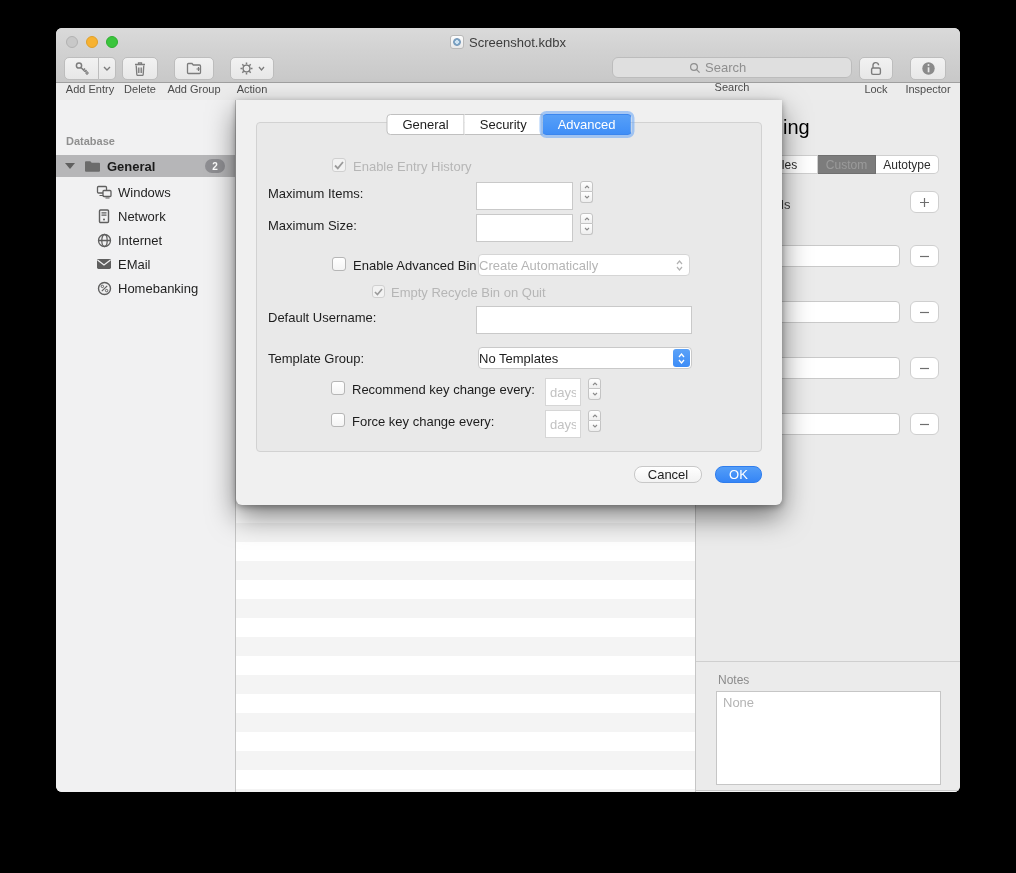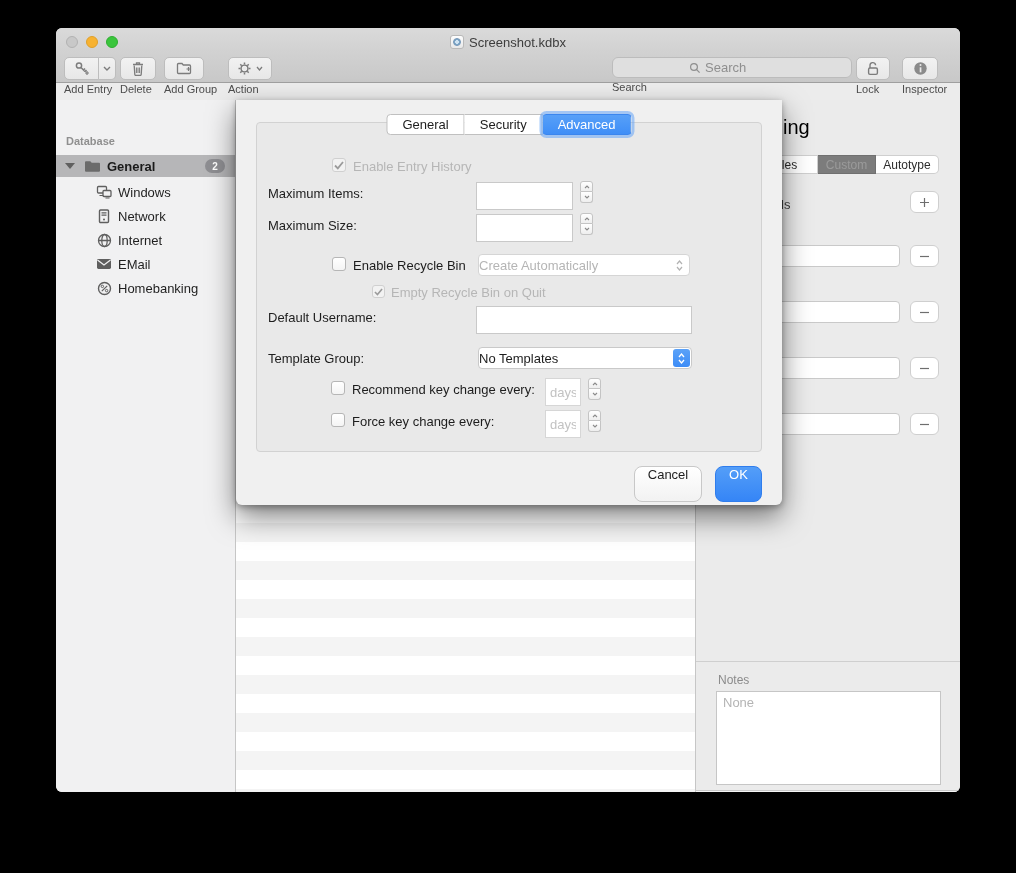--- a/index.html
+++ b/index.html
@@ -20,21 +20,21 @@
   .t-zoom  { left:50px; background:#3ac53c; border:1px solid #2fae31; }
   .titlewrap { position:absolute; top:5px; left:0; width:100%; height:18px;
     display:flex; justify-content:center; align-items:center; gap:5px; }
   .title { font-size:13px; color:#3d3d3d; }
   .doc-icon { width:14px; height:14px; border-radius:3px;
     background:linear-gradient(180deg,#fdfdfd,#e8e8e8); border:1px solid #b9b9b9;
     display:flex; align-items:center; justify-content:center; }
   .doc-icon i { display:block; width:8px; height:8px; border-radius:50%;
     background:radial-gradient(circle at 50% 50%, #cfe3f2 0 2px, #7fa8c9 2px 3px, #dfeaf2 3px); border:1px solid #6d92b5; }
 
-  .tb-item { position:absolute; top:29px; display:flex; flex-direction:column; }
+  .tb-item { position:absolute; top:29px; display:flex; flex-direction:column; align-items:center; }
   .tb-label { font-size:11px; color:#4c4c4c; margin-top:3px; white-space:nowrap; }
   .tbtn { height:23px; border:1px solid #bdbdbd; border-radius:5px;
     background:linear-gradient(180deg,#f2f2f2,#e7e7e7);
     display:flex; align-items:center; justify-content:center; }
   .split { display:flex; }
   .split .tbtn.left { width:35px; border-radius:5px 0 0 5px; }
   .split .tbtn.right { width:17px; border-radius:0 5px 5px 0; border-left:none; }
   .searchfield { width:240px; height:21px; border-radius:6px; background:#dfdfdf;
     border:1px solid #bcbcbc; display:flex; align-items:center; justify-content:center; gap:4px;
     color:#8f8f8f; font-size:13px; }
@@ -118,22 +118,22 @@
     background:linear-gradient(180deg,#fff,#eee); border:1px solid #c4c4c4;
     display:flex; align-items:center; justify-content:center; }
   .stepper .s-up { top:0; border-radius:3px 3px 0 0; }
   .stepper .s-dn { top:11px; border-radius:0 0 3px 3px; border-top:none; }
   .popup { position:absolute; height:22px; background:#fff; border:1px solid #c9c9c9; border-radius:4px;
     font-size:13px; display:flex; align-items:center; color:#1d1d1d; }
   .popup.dis { color:#b5b5b5; border-color:#d5d5d5; }
   .popup .cap { position:absolute; right:1px; top:1px; bottom:1px; width:17px; border-radius:3px;
     display:flex; flex-direction:column; align-items:center; justify-content:center; gap:1px; }
   .popup .cap.blue { background:linear-gradient(180deg,#5ba2f8,#3c8cf7); }
-  .btn { position:absolute; height:36px; border-radius:8px; font-size:13px;
-    display:flex; justify-content:center; border:1px solid #c8c8c8;
+  .btn { position:absolute; height:17px; border-radius:8px; font-size:13px;
+    display:flex; align-items:center; justify-content:center; border:1px solid #c8c8c8;
     background:linear-gradient(180deg,#ffffff,#f2f2f2); color:#1d1d1d; }
   .btn.primary { background:linear-gradient(180deg,#549ef8,#3585f6); border-color:#2f7ded; color:#fff; }
 
   svg { display:block; }
 </style>
 </head>
 <body>
 
 <div class="window">
 
@@ -439,21 +439,21 @@
           </svg>
         </div>
       <div class="s-dn">
           <svg width="6" height="4" viewBox="0 0 6 4">
             <path d="M1 1 L3 3 L5 1" stroke="#8b8b8b" stroke-width="1.1" fill="none"></path>
           </svg>
         </div>
     </div>
 
     <div class="cb" style="left:96px; top:157px;"></div>
-    <span class="flabel" style="left:117px; top:158px;">Enable Recycle Bin</span>
+    <span class="flabel" style="left:117px; top:158px;">Enable Advanced Bin</span>
     <div class="popup dis" style="left:242px; top:154px; width:212px;">
       <span>Create Automatically</span>
       <span class="cap">
         <svg width="7" height="5" viewBox="0 0 7 5">
             <path d="M1 4 L3.5 1 L6 4" stroke="#b2b2b2" stroke-width="1.2" fill="none"></path>
           </svg>
         <svg width="7" height="5" viewBox="0 0 7 5">
             <path d="M1 1 L3.5 4 L6 1" stroke="#b2b2b2" stroke-width="1.2" fill="none"></path>
           </svg>
       </span>

